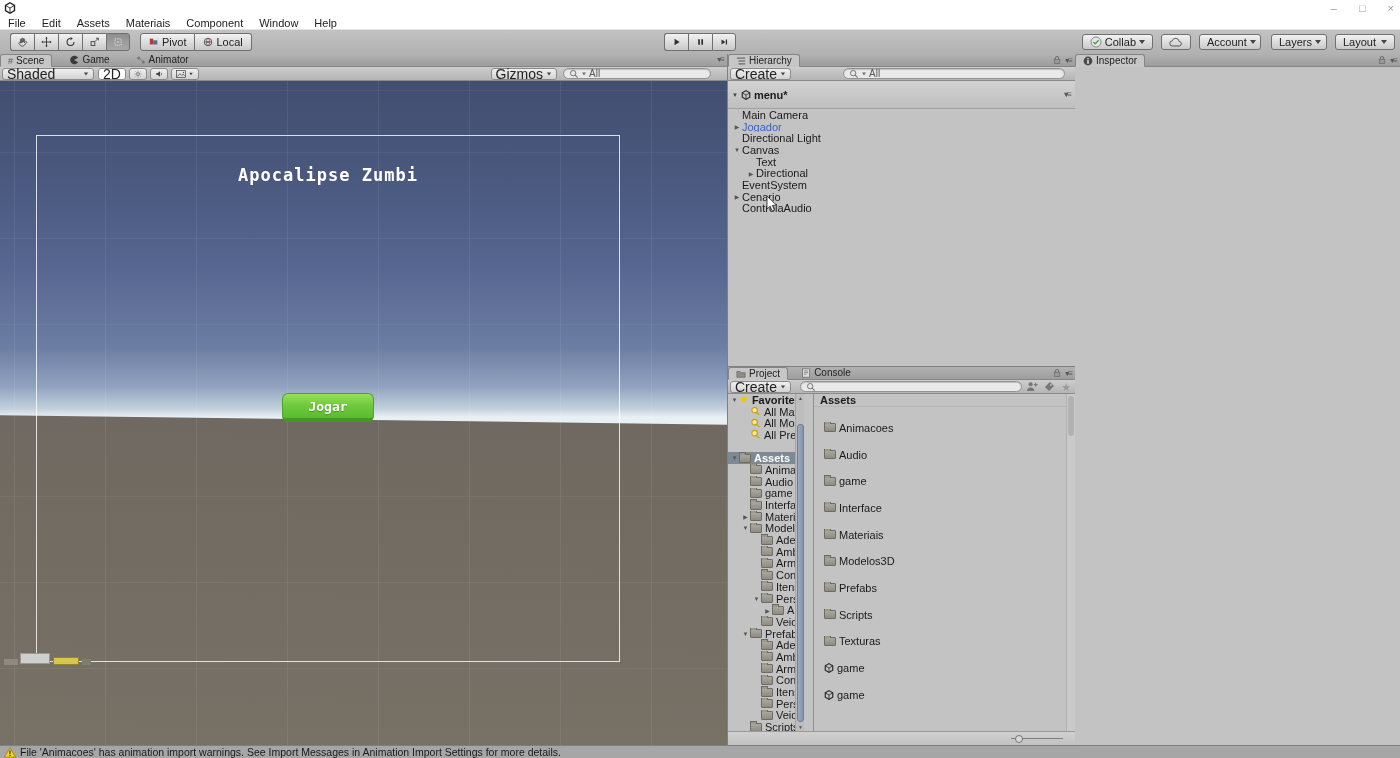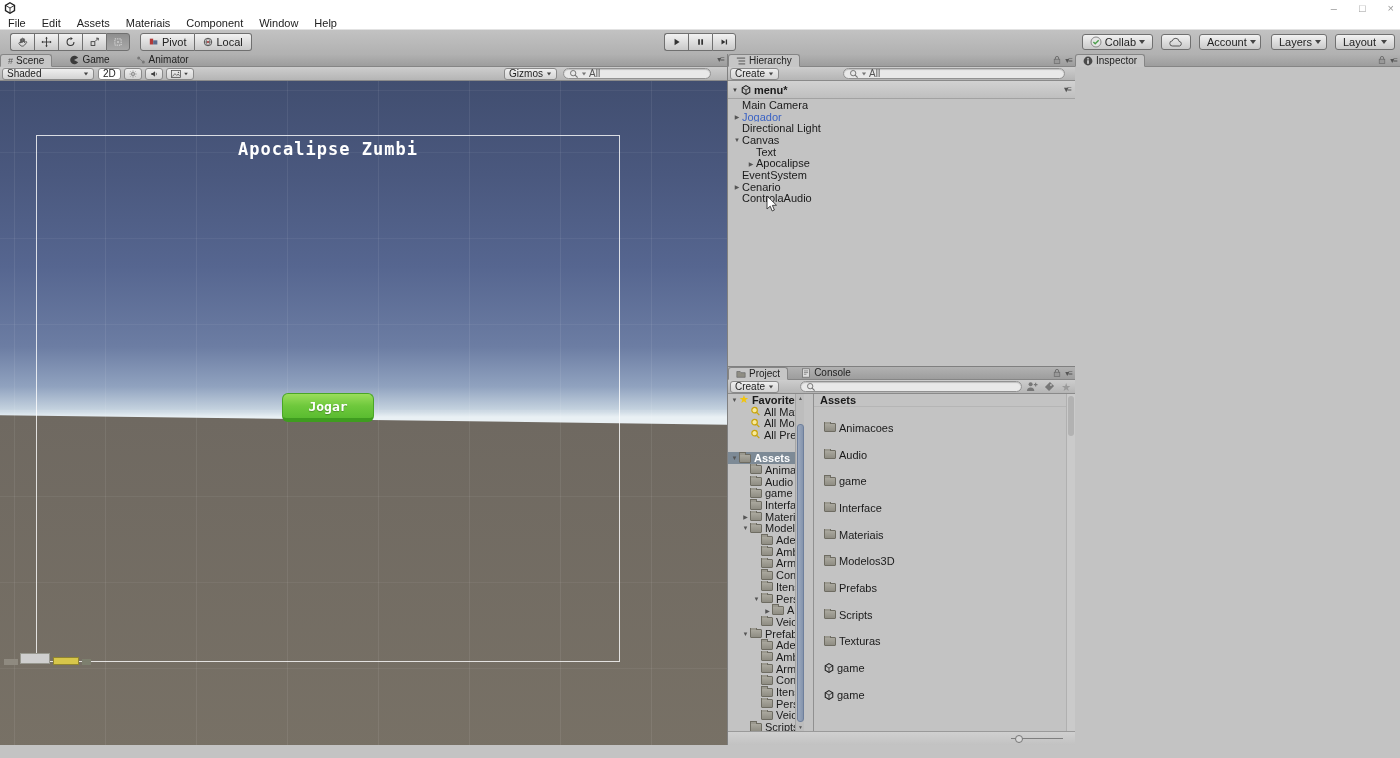--- a/index.html
+++ b/index.html
@@ -47,49 +47,49 @@
   
   .tabstrip{position:relative;height:13px;background:linear-gradient(#b2b2b2,#9d9d9d);border-bottom:1px solid #858585;display:flex;align-items:flex-end;}
   .tab{display:flex;align-items:center;gap:3px;height:13px;padding:0 7px;font-size:10px;color:#222;}
   .tab.active{background:#c6c6c6;border:1px solid #858585;border-bottom:1px solid #c6c6c6;border-radius:3px 3px 0 0;margin-bottom:-1px;}
   .strip-right{position:absolute;right:3px;top:1px;display:flex;align-items:center;gap:4px;color:#555;font-size:8px;}
   .pmenu{font-size:8px;color:#555;letter-spacing:-1px;}
 
   
   .minibar{height:14px;background:linear-gradient(#cdcdcd,#b5b5b5);border-bottom:1px solid #8a8a8a;display:flex;align-items:center;padding:0 2px;position:relative;}
   .mini{display:inline-flex;align-items:center;gap:3px;height:12px;background:linear-gradient(#efefef,#d3d3d3);
-        border:1px solid #8a8a8a;border-radius:3px;font-size:10px;padding:0 4px;color:#222;}
+        border:1px solid #8a8a8a;border-radius:3px;font-size:14px;padding:0 4px;color:#222;}
   .pill{display:flex;align-items:center;gap:2px;height:11px;background:#e9e9e9;border:1px solid #929292;border-radius:7px;
         padding:0 5px;font-size:10px;color:#555;box-shadow:inset 0 1px 1px rgba(0,0,0,0.18);}
   .pill .caret{border-top-color:#777;transform:scale(0.7);}
 
   
   .viewport{position:absolute;left:0;top:27px;width:727px;height:664px;overflow:hidden;
     background:linear-gradient(180deg,#414e70 0%,#4a587e 14%,#566690 28%,#6c7da3 40%,#90a2bf 46%,#c3d1de 49.4%,#e9f0f4 50.6%,#eef3f6 100%);}
   .viewport .gridlines{position:absolute;inset:0;
     background-image:repeating-linear-gradient(90deg,rgba(255,255,255,0.07) 0 1px,transparent 1px 91px),
                      repeating-linear-gradient(0deg,rgba(255,255,255,0.05) 0 1px,transparent 1px 86px);
     background-position:14px 10px;}
   .ground{position:absolute;left:-10px;top:334px;width:750px;height:420px;background:linear-gradient(#6f6961,#7a7367);
           transform:rotate(0.75deg);transform-origin:0 0;}
   .canvas-rect{position:absolute;left:36px;top:54px;width:584px;height:527px;border:1px solid rgba(255,255,255,0.8);}
-  .scene-title{position:absolute;left:36px;top:58px;width:584px;text-align:center;color:#fff;
+  .scene-title{position:absolute;left:36px;top:84px;width:584px;text-align:center;color:#fff;
                font-family:"DejaVu Sans Mono",monospace;font-weight:bold;font-size:17px;letter-spacing:1px;}
   .play-button{position:absolute;left:282px;top:312px;width:92px;height:29px;border-radius:6px;
                background:linear-gradient(180deg,#9ade5b 0%,#6ec83c 50%,#5abc30 100%);
                border:1px solid #4aa626;border-bottom:4px solid #3f9c20;
                display:flex;align-items:center;justify-content:center;color:#fff;
                font-family:"DejaVu Sans Mono",monospace;font-weight:bold;font-size:13px;text-shadow:0 1px 1px rgba(0,0,0,0.25);}
   .tiny{position:absolute;}
 
   
   .panel{position:absolute;background:#c3c3c3;}
   .hier{left:0;top:0;width:347px;height:313px;border-bottom:1px solid #808080;}
   .proj{left:0;top:313px;width:347px;height:378px;}
-  .scene-row{height:18px;background:linear-gradient(#d2d2d2,#bfbfbf);border-bottom:1px solid #a2a2a2;
+  .scene-row{height:28px;background:linear-gradient(#d2d2d2,#bfbfbf);border-bottom:1px solid #a2a2a2;
              display:flex;align-items:center;gap:3px;padding:0 4px;font-weight:bold;position:relative;}
   .scene-row .pmenu{position:absolute;right:4px;}
   .trow{display:flex;align-items:center;height:11.7px;white-space:nowrap;overflow:hidden;padding-left:var(--base,2px);}
   .trow .tw{width:10px;flex:0 0 10px;font-size:6px;color:#555;text-align:center;}
   .trow.arrow-right .tw::before{content:"\25B6";}
   .trow.arrow-down .tw::before{content:"\25BC";}
   .trow .tlabel{overflow:hidden;white-space:nowrap;}
   .trow.bold .tlabel{font-weight:bold;}
   .trow.prefab .tlabel{color:#3b63c4;}
   .trow.selected{background:#7d8a96;}
@@ -423,21 +423,21 @@
               <span class="tlabel">Canvas</span>
             </div>
 
             <div class="trow" style="padding-left: calc(1 * var(--ind,12px) + var(--base,2px));">
               <span class="tw"></span>
               <span class="tlabel">Text</span>
             </div>
 
             <div class="trow arrow-right" style="padding-left: calc(1 * var(--ind,12px) + var(--base,2px));">
               <span class="tw"></span>
-              <span class="tlabel">Apocalipse</span>
+              <span class="tlabel">Directional</span>
             </div>
 
             <div class="trow" style="padding-left: calc(0 * var(--ind,12px) + var(--base,2px));">
               <span class="tw"></span>
               <span class="tlabel">EventSystem</span>
             </div>
 
             <div class="trow arrow-right" style="padding-left: calc(0 * var(--ind,12px) + var(--base,2px));">
               <span class="tw"></span>
               <span class="tlabel">Cenario</span>
@@ -832,13 +832,21 @@
               <rect x="1.5" y="5" width="7" height="5.5" fill="#999" stroke="#666" stroke-width="0.8"></rect>
               <path d="M3 5 V3.5 a2 2 0 0 1 4 0 V5" fill="none" stroke="#666" stroke-width="1.1"></path>
             </svg>
           <span class="pmenu">▾≡</span>
         </div>
       </div>
       <div style="height:678px;background:#c3c3c3;"></div>
     </div>
   </div>
 
+  <div class="statusbar">
+    <svg viewBox="0 0 14 13" style="width:12px;height:11px;flex:0 0 auto;">
+        <path d="M7 0.8 L13.4 12 H0.6 Z" fill="#ffd21e" stroke="#8a7a00" stroke-width="0.8"></path>
+        <rect x="6.3" y="4" width="1.4" height="4.2" fill="#333"></rect>
+        <rect x="6.3" y="9.2" width="1.4" height="1.5" fill="#333"></rect>
+      </svg>
+    <span>File 'Animacoes' has animation import warnings. See Import Messages in Animation Import Settings for more details.</span>
+  </div>
 </div>
 
 </body></html>

